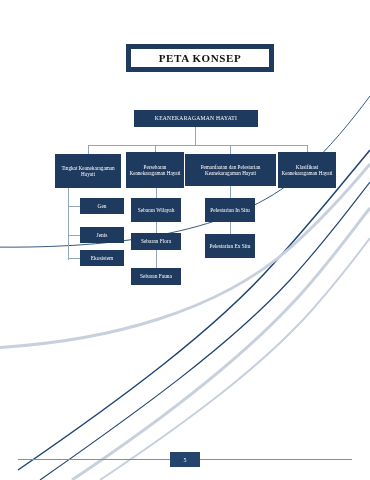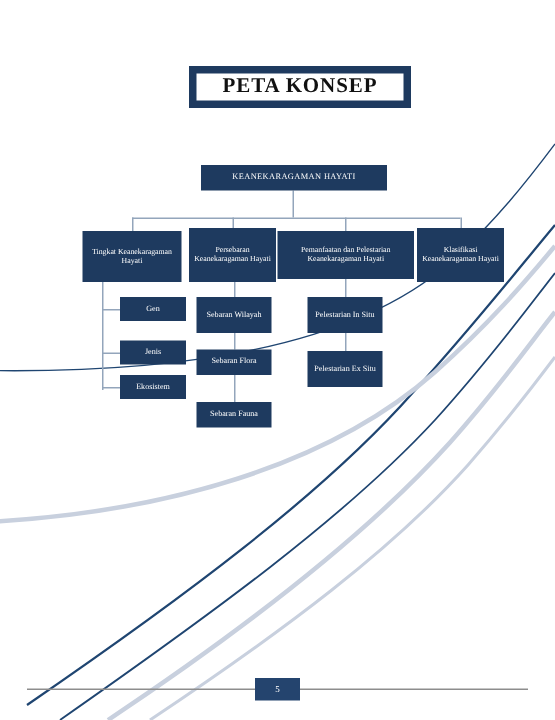--- a/index.html
+++ b/index.html
@@ -13,21 +13,21 @@
   
   #title-frame{
     position:absolute;left:126px;top:44px;width:148px;height:28px;
     background:#1e3a5f;box-sizing:border-box;padding:5px;
   }
   #title-inner{
     width:100%;height:100%;background:#ffffff;display:flex;
     align-items:center;justify-content:center;
   }
   #title-text{
-    font-size:14px;font-weight:bold;letter-spacing:.6px;color:#111111;
+    font-size:11px;font-weight:bold;letter-spacing:.6px;color:#111111;
     font-family:"Liberation Serif",serif;
   }
 
   
   .node{
     position:absolute;background:#1e3a5f;color:#ffffff;
     display:flex;align-items:center;justify-content:center;text-align:center;
     box-sizing:border-box;line-height:1.22;
     font-family:"Liberation Serif",serif;
     padding:1px 2px;

